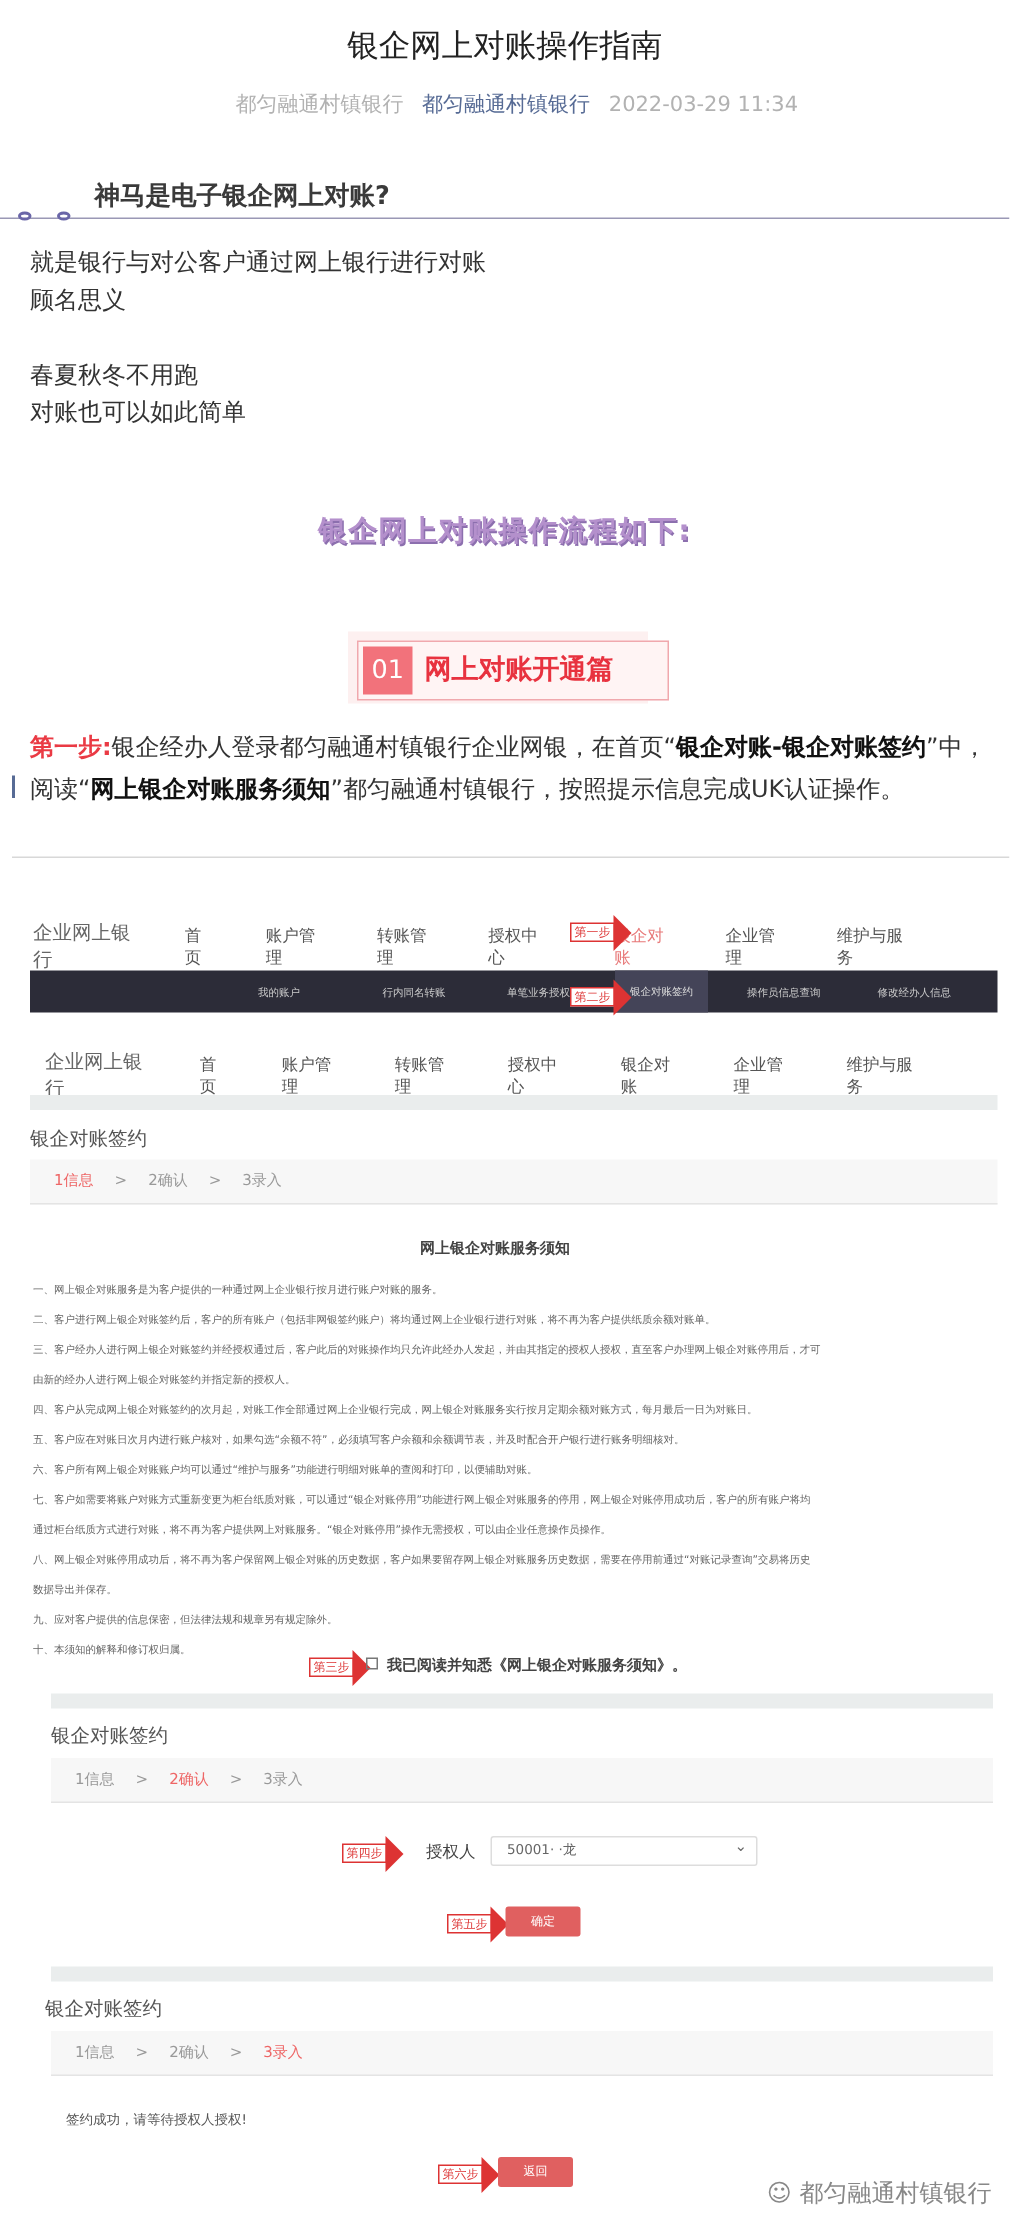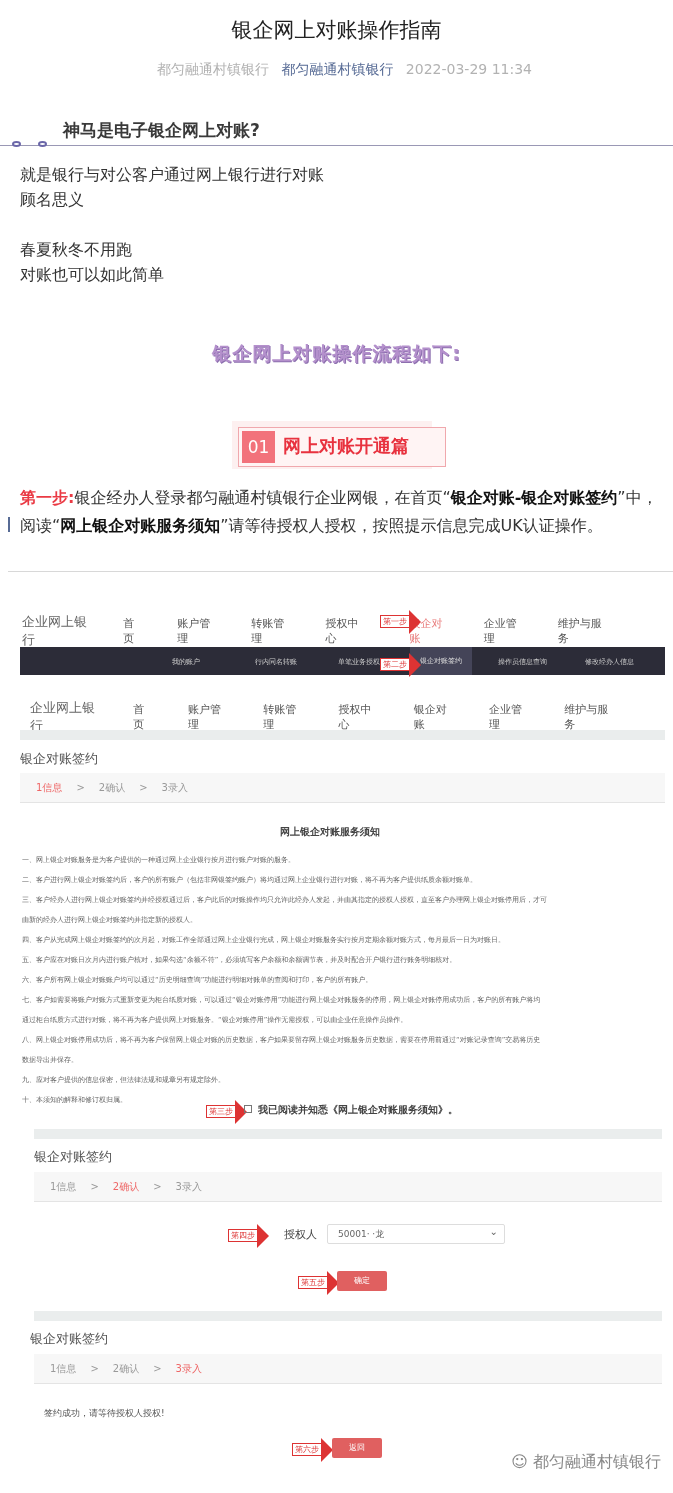--- a/index.html
+++ b/index.html
@@ -79,21 +79,21 @@
 
 <div class="badge-wrap">
   <div class="badge">
     <div class="num">01</div>
     <div class="lbl">网上对账开通篇</div>
   </div>
 </div>
 
 <div class="bar-marker"></div>
 <div class="step1">
-  <span class="red">第一步:</span><span>银企经办人登录都匀融通村镇银行企业网银，在首页“</span><b>银企对账-银企对账签约</b><span>”中，阅读“</span><b>网上银企对账服务须知</b><span>”请等待授权人授权，按照提示信息完成UK认证操作。</span>
+  <span class="red">第一步:</span><span>银企经办人登录都匀融通村镇银行企业网银，在首页“</span><b>银企对账-银企对账签约</b><span>”中，阅读“</span><b>网上银企对账服务须知</b><span>”都匀融通村镇银行，按照提示信息完成UK认证操作。</span>
 </div>
 <div class="divider"></div>
 
 <div class="shot">
   <div class="nav" style="top:33px">
     <span class="brand">企业网上银行</span>
     <span>首页</span>
     <span>账户管理</span>
     <span>转账管理</span>
     <span style="margin-right:44px">授权中心</span>
@@ -131,21 +131,21 @@
   </div>
 
   <div class="notice-title" style="top:245px;left:20px">网上银企对账服务须知</div>
   <div class="notice" style="top:270px">
     <div>一、网上银企对账服务是为客户提供的一种通过网上企业银行按月进行账户对账的服务。</div>
     <div>二、客户进行网上银企对账签约后，客户的所有账户（包括非网银签约账户）将均通过网上企业银行进行对账，将不再为客户提供纸质余额对账单。</div>
     <div>三、客户经办人进行网上银企对账签约并经授权通过后，客户此后的对账操作均只允许此经办人发起，并由其指定的授权人授权，直至客户办理网上银企对账停用后，才可</div>
     <div>由新的经办人进行网上银企对账签约并指定新的授权人。</div>
     <div>四、客户从完成网上银企对账签约的次月起，对账工作全部通过网上企业银行完成，网上银企对账服务实行按月定期余额对账方式，每月最后一日为对账日。</div>
     <div>五、客户应在对账日次月内进行账户核对，如果勾选“余额不符”，必须填写客户余额和余额调节表，并及时配合开户银行进行账务明细核对。</div>
-    <div>六、客户所有网上银企对账账户均可以通过“历史明细查询”功能进行明细对账单的查阅和打印，客户的所有账户。</div>
+    <div>六、客户所有网上银企对账账户均可以通过“维护与服务”功能进行明细对账单的查阅和打印，以便辅助对账。</div>
     <div>七、客户如需要将账户对账方式重新变更为柜台纸质对账，可以通过“银企对账停用”功能进行网上银企对账服务的停用，网上银企对账停用成功后，客户的所有账户将均</div>
     <div>通过柜台纸质方式进行对账，将不再为客户提供网上对账服务。“银企对账停用”操作无需授权，可以由企业任意操作员操作。</div>
     <div>八、网上银企对账停用成功后，将不再为客户保留网上银企对账的历史数据，客户如果要留存网上银企对账服务历史数据，需要在停用前通过“对账记录查询”交易将历史</div>
     <div>数据导出并保存。</div>
     <div>九、应对客户提供的信息保密，但法律法规和规章另有规定除外。</div>
     <div>十、本须知的解释和修订权归属。</div>
   </div>
 
   <div class="arrow-tag" style="left:206px;top:525px">第三步</div>
   <div class="chk" style="left:244px;top:523px">

